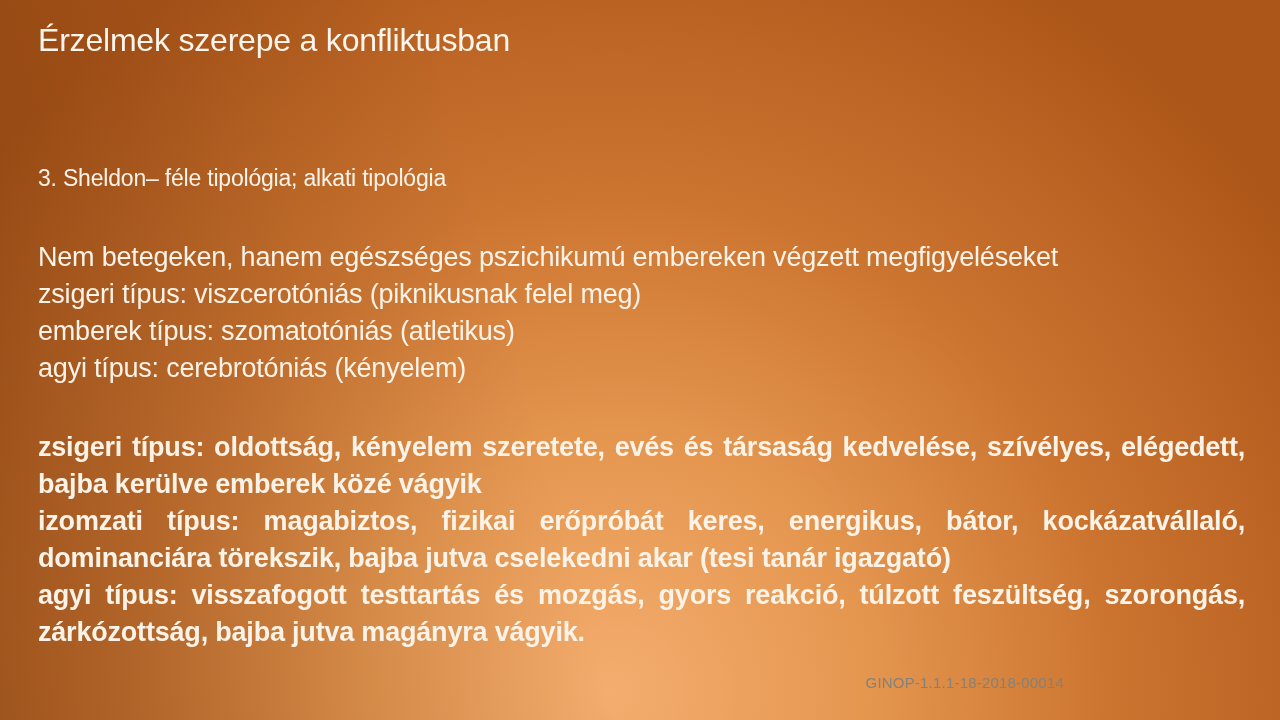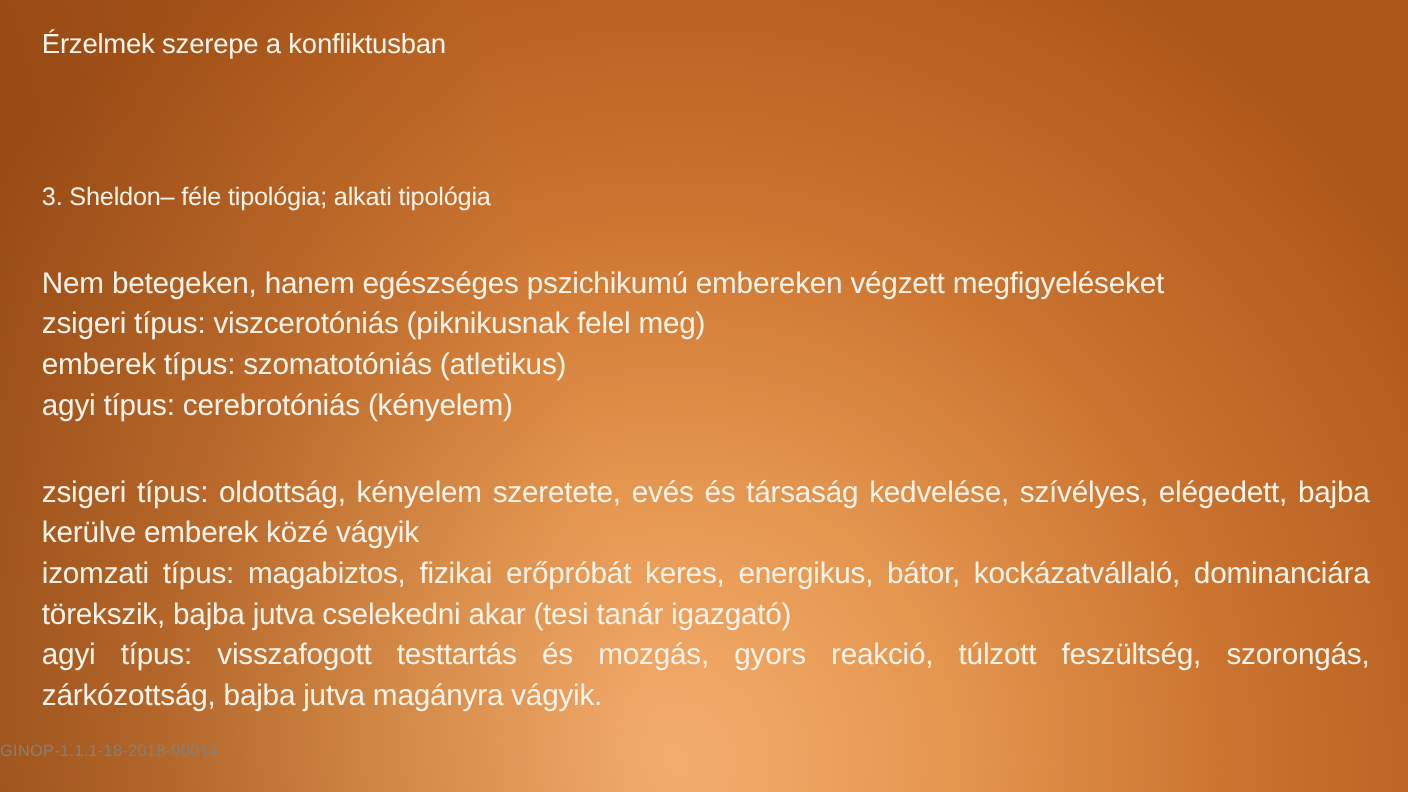--- a/index.html
+++ b/index.html
@@ -22,21 +22,21 @@
         #f4ad6f 0%,
         #e59750 30%,
         #cc7531 60%,
         #ad5619 100%);
   }
   .slide-title {
     position: absolute;
     left: 38px;
     top: 18px;
     width: 1200px;
-    font-size: 25px;
+    font-size: 32px;
     line-height: 44px;
     color: #fcf5eb;
     letter-spacing: -0.2px;
   }
   .section-heading {
     position: absolute;
     left: 38px;
     top: 160px;
     width: 1207px;
     font-size: 23px;
@@ -47,31 +47,31 @@
   .body-block {
     position: absolute;
     left: 38px;
     width: 1207px;
     font-size: 27px;
     line-height: 37px;
     color: #fbf3e8;
     letter-spacing: -0.2px;
   }
   .block-lines { top: 239px; }
-  .block-paragraphs { top: 429px; }
+  .block-paragraphs { top: 429px; font-weight: bold; }
   .block-paragraphs p {
     margin: 0;
     text-align: justify;
   }
   .footer-code {
     position: absolute;
     left: 0;
     top: 674px;
     width: 1064px;
-    text-align: left;
+    text-align: right;
     font-size: 15px;
     color: #84817b;
     letter-spacing: 0.2px;
   }
 </style>
 </head>
 <body>
 
 <div class="slide">
 

